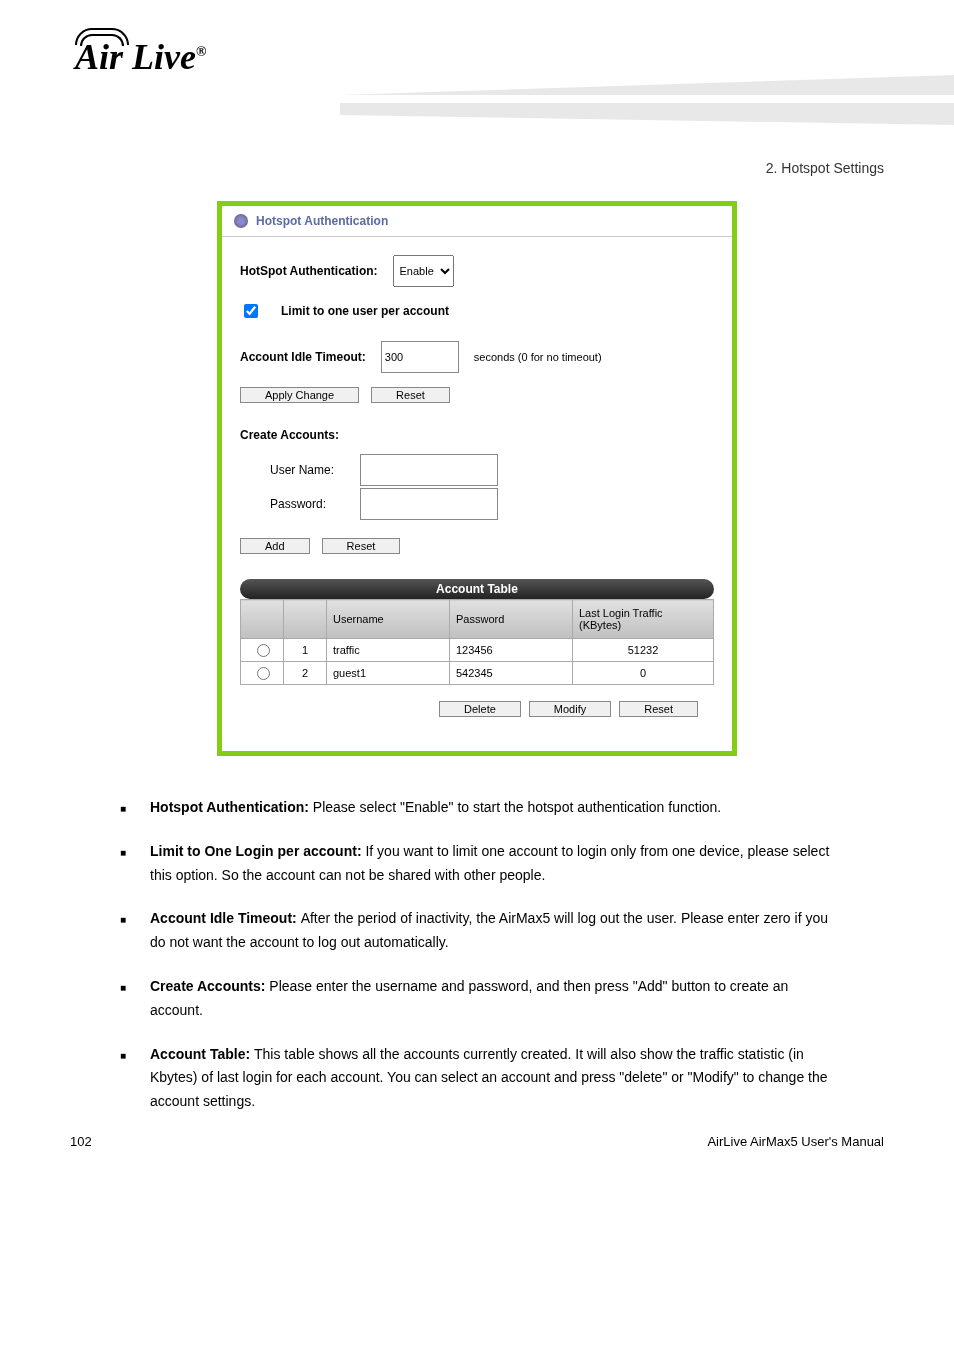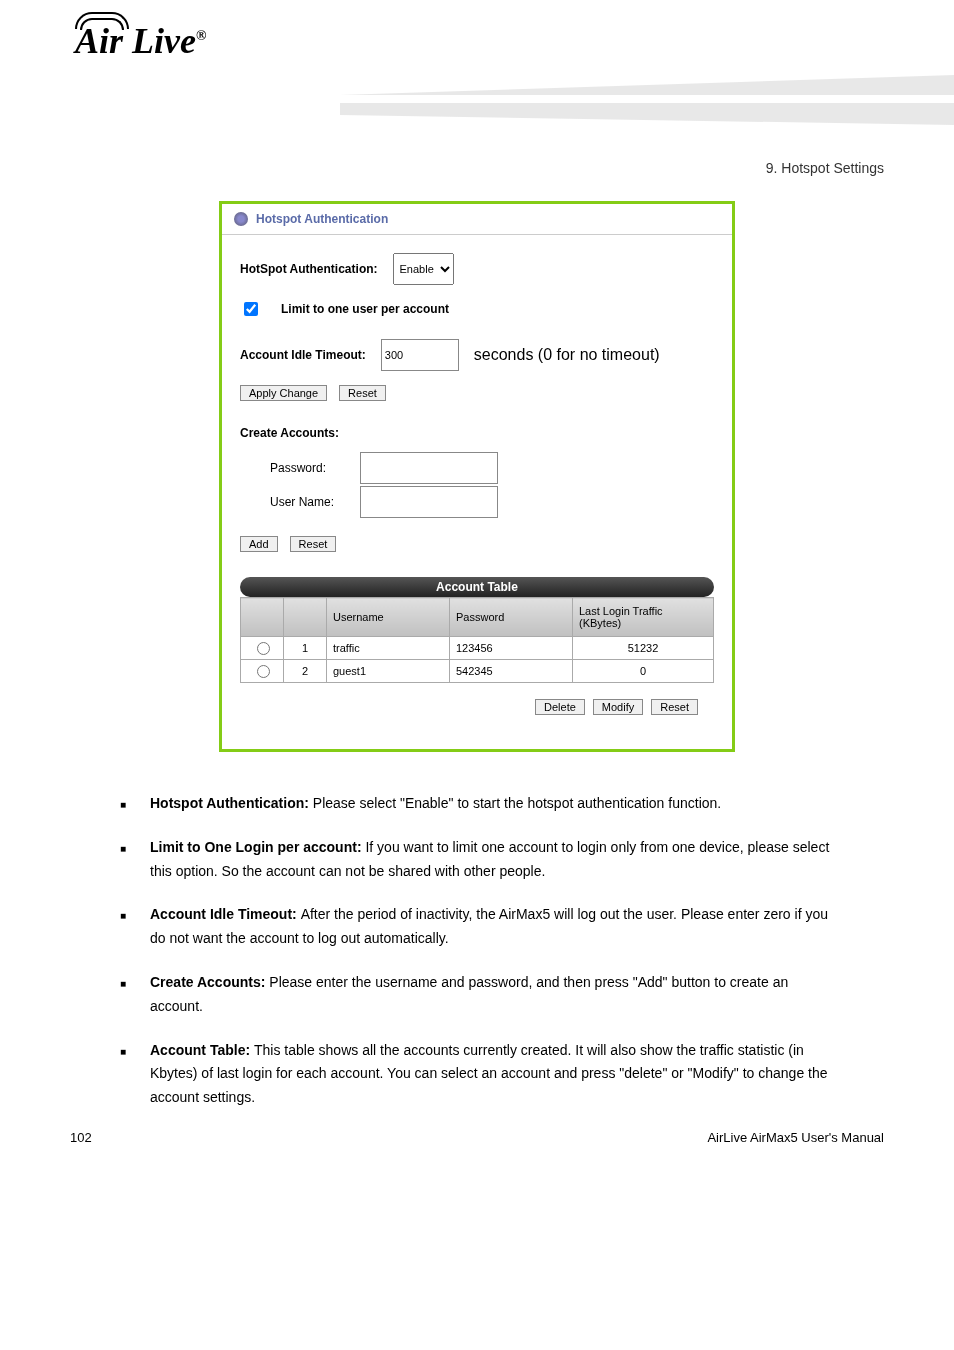--- a/index.html
+++ b/index.html
@@ -9,21 +9,21 @@
       font-size: 13px;
       background: white;
       width: 954px;
     }
     .header {
       position: relative;
       height: 130px;
     }
     .logo-area {
       position: absolute;
-      top: 20px;
+      top: 36px;
       left: 75px;
     }
     .logo-text {
       font-family: 'Times New Roman', serif;
       font-style: italic;
       font-weight: bold;
       font-size: 36px;
       position: relative;
     }
     .logo-arc {
@@ -64,21 +64,21 @@
       text-align: right;
       padding-right: 70px;
       margin-top: 30px;
       margin-bottom: 25px;
     }
     .chapter-title span {
       font-size: 14px;
       color: #333;
     }
     .screenshot-container {
-      border: 3px solid #84cc16;
+      border: 5px solid #84cc16;
       margin: 0 auto;
       width: 510px;
       background: white;
     }
     .panel-header {
       padding: 8px 12px;
       display: flex;
       align-items: center;
       gap: 8px;
       border-bottom: 1px solid #ccc;
@@ -101,21 +101,21 @@
       margin-bottom: 14px;
       display: flex;
       align-items: center;
       gap: 15px;
     }
     .form-label-bold {
       font-weight: bold;
       font-size: 12px;
     }
     .form-label {
-      font-size: 16px;
+      font-size: 11px;
     }
     select {
       font-size: 11px;
       padding: 8px 2px;
     }
     .checkbox-row {
       display: flex;
       align-items: center;
       gap: 20px;
       margin-bottom: 20px;
@@ -128,21 +128,21 @@
       border: 1px solid #888;
       padding: 9px 3px;
       font-size: 11px;
     }
     .timeout-input {
       width: 70px;
     }
     .btn {
       border: 1px solid #888;
       background: #f0f0f0;
-      padding: 1px 8px;
+      padding: 1px 24px;
       font-size: 11px;
       cursor: pointer;
     }
     .button-row {
       display: flex;
       gap: 12px;
       margin-bottom: 25px;
     }
     .create-fields {
       margin-left: 30px;
@@ -234,21 +234,21 @@
     <div style="position:relative">
       <div class="logo-arc"></div>
       <div class="logo-arc2"></div>
       <span class="logo-text">Air Live<span class="reg">®</span></span>
     </div>
   </div>
   <div class="swoosh"></div>
 </div>
 
 <div class="chapter-title">
-  <span>9. Hotspot Settings</span>
+  <span>2. Hotspot Settings</span>
 </div>
 
 <div class="screenshot-container">
   <div class="panel-header">
     <div class="panel-header-icon"></div>
     <span class="panel-header-text">Hotspot Authentication</span>
   </div>
   <div class="form-area">
     <div class="form-row">
       <span class="form-label-bold">HotSpot Authentication:</span>
@@ -265,25 +265,25 @@
       <input type="text" class="timeout-input" value="300" style="">
       <span class="form-label">seconds (0 for no timeout)</span>
     </div>
     <div class="button-row">
       <button class="btn">Apply Change</button>
       <button class="btn">Reset</button>
     </div>
     <div class="form-label-bold" style="margin-bottom:12px">Create Accounts:</div>
     <div class="create-fields">
       <div class="field-row">
-        <span class="field-label">Password:</span>
+        <span class="field-label">User Name:</span>
         <input type="text" class="field-input" style="">
       </div>
       <div class="field-row">
-        <span class="field-label">User Name:</span>
+        <span class="field-label">Password:</span>
         <input type="text" class="field-input" style="">
       </div>
     </div>
     <div class="button-row">
       <button class="btn">Add</button>
       <button class="btn">Reset</button>
     </div>
     <div class="table-title-bar">Account Table</div>
     <table class="account-table">
       <thead>

